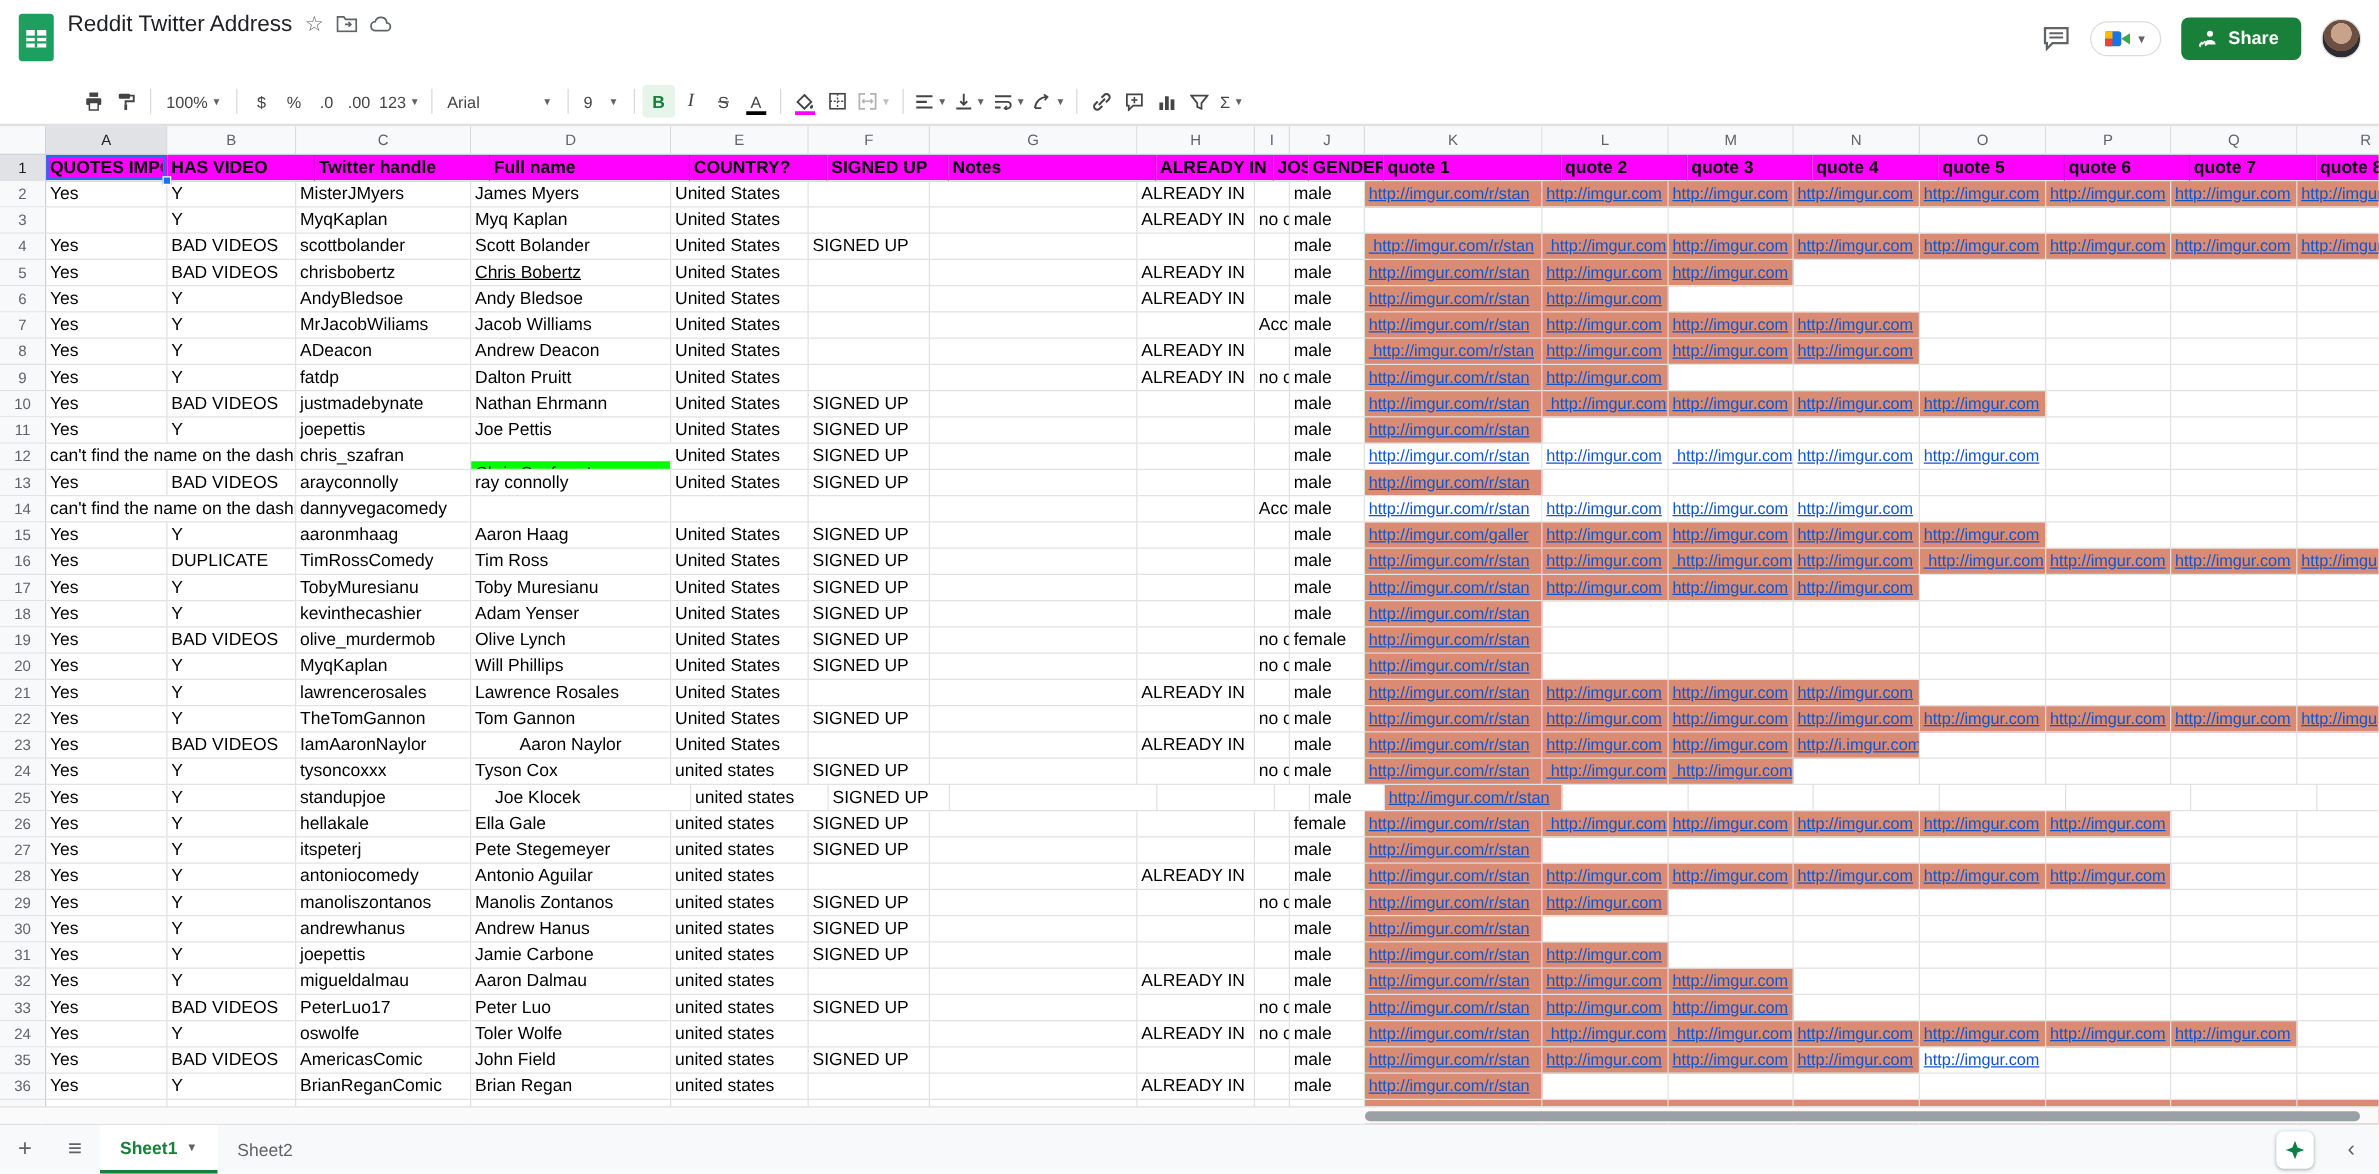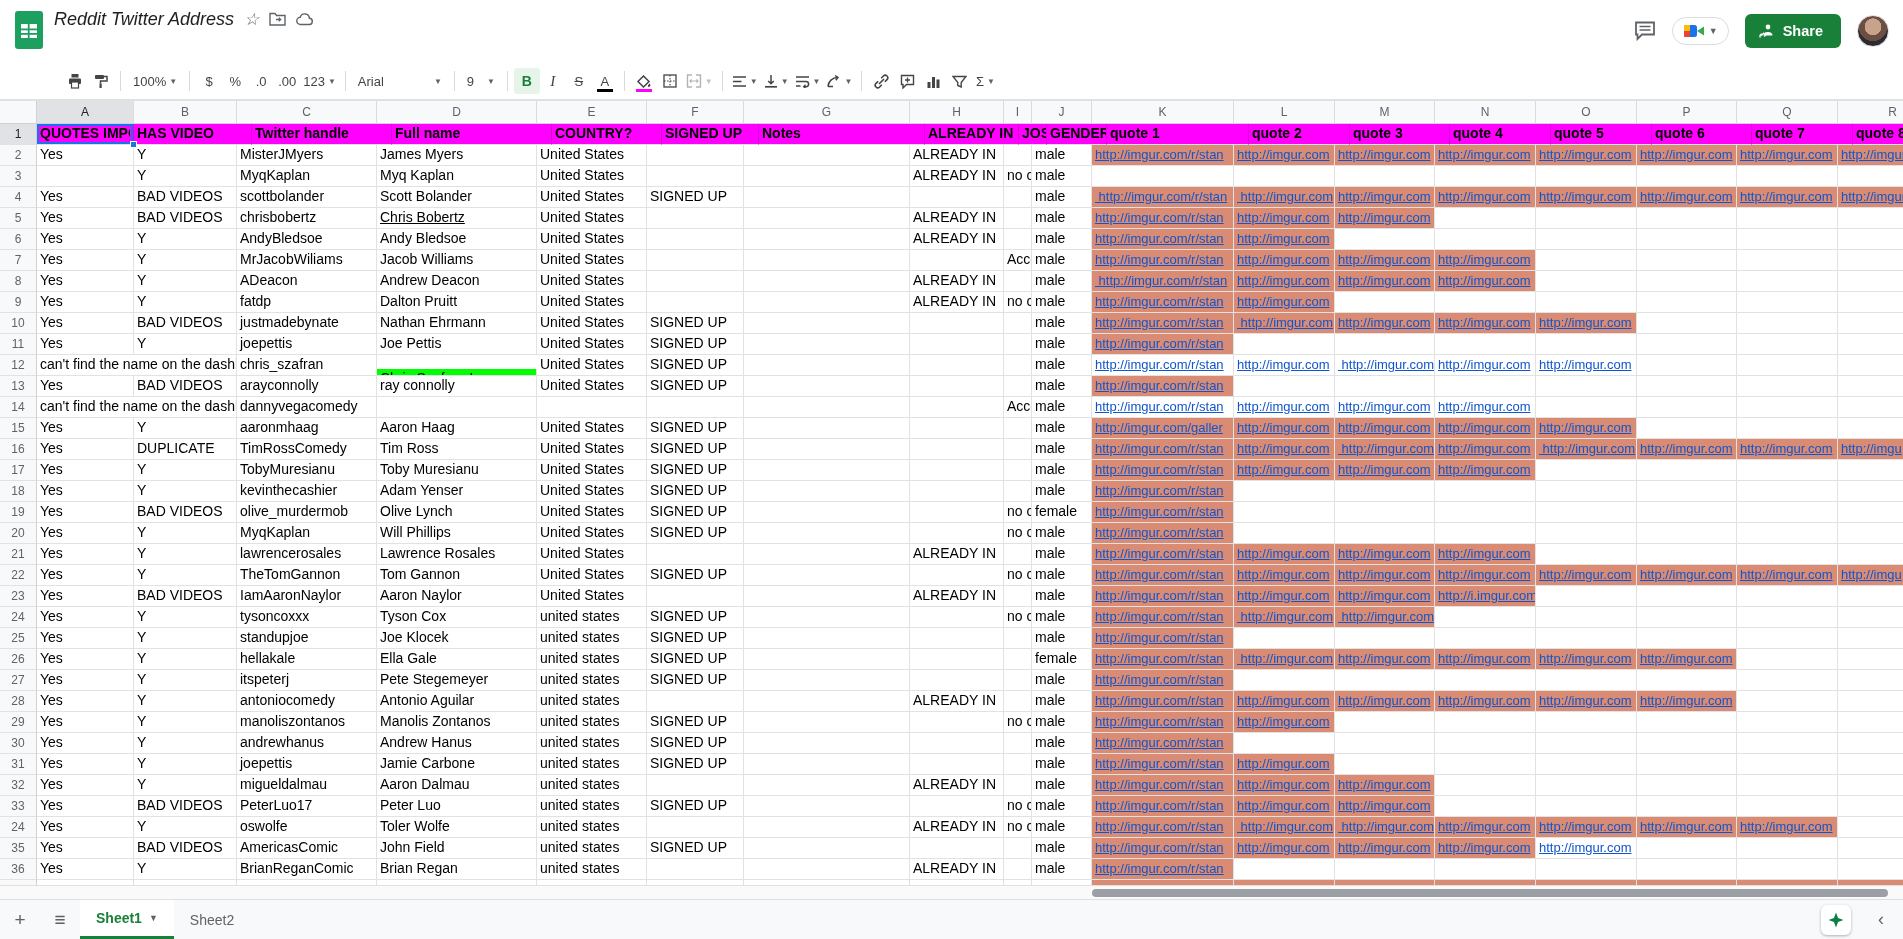--- a/index.html
+++ b/index.html
@@ -3,21 +3,21 @@
 <meta charset="utf-8">
 <style>
   * { margin:0; padding:0; box-sizing:border-box; }
   html,body { width:1903px; height:939px; overflow:hidden; background:#fff;
     font-family:"Liberation Sans", sans-serif; }
   #app { width:1903px; height:939px; display:flex; flex-direction:column; }
 
   
   .topbar { height:64px; display:flex; align-items:flex-start; padding:6px 14px 0 12px; }
   .logo { width:30px; height:40px; margin:4px 10px 0 2px; flex:none; }
-  .title-block { flex:1 1 auto; min-width:0;font-style:italic; }
+  .title-block { flex:1 1 auto; min-width:0; }
   .title-row { display:flex; align-items:center; gap:10px; height:26px; }
   .doc-title { font-size:18px; color:#202124; white-space:nowrap; }
   .title-ico { color:#5f6368; font-size:16px; line-height:1; display:inline-flex; align-items:center; }
   .menu-row { display:flex; align-items:center; height:26px; margin-top:1px; }
   .menu-item { font-size:14.5px; color:#202124; padding:2px 7px; border-radius:4px; cursor:default; }
   .last-edit { font-size:13.5px; color:#5f6368; text-decoration:underline; margin-left:16px; white-space:nowrap; }
   .top-right { display:flex; align-items:center; gap:16px; margin-left:auto; padding-top:8px; }
   .meet-pill { display:flex; align-items:center; gap:4px; border:1px solid #dadce0; border-radius:18px;
     padding:5px 10px; background:#fff; }
   .share-btn { display:flex; align-items:center; gap:8px; background:#188038; color:#fff;
@@ -765,21 +765,21 @@
           <div class="cell qcell" style="width: 101px;">http://imgur.com</div>
           <div class="cell qcell" style="width: 100px;">http://imgur.com</div>
           <div class="cell qcell" style="width: 101px;">http://imgur.com</div>
           <div class="cell qcell" style="width: 110px;">http://imgu</div>
         </div>
         <div class="row">
           <div class="gut">23</div>
           <div class="cell" style="width: 97px;">Yes</div>
           <div class="cell" style="width: 103px;">BAD VIDEOS</div>
           <div class="cell" style="width: 140px;">IamAaronNaylor</div>
-          <div class="cell" style="width: 160px;">Aaron Naylor</div>
+          <div class="cell" style="width: 160px; text-align: center;">Aaron Naylor</div>
           <div class="cell" style="width: 110px;">United States</div>
           <div class="cell" style="width: 97px;"></div>
           <div class="cell" style="width: 166px;"></div>
           <div class="cell" style="width: 94px;">ALREADY IN</div>
           <div class="cell" style="width: 28px;"></div>
           <div class="cell" style="width: 60px;">male</div>
           <div class="cell qcell" style="width: 142px;">http://imgur.com/r/stan</div>
           <div class="cell qcell" style="width: 101px;">http://imgur.com</div>
           <div class="cell qcell" style="width: 100px;">http://imgur.com</div>
           <div class="cell qcell" style="width: 101px;">http://i.imgur.com</div>
@@ -807,21 +807,21 @@
           <div class="cell" style="width: 101px;"></div>
           <div class="cell" style="width: 100px;"></div>
           <div class="cell" style="width: 101px;"></div>
           <div class="cell" style="width: 110px;"></div>
         </div>
         <div class="row">
           <div class="gut">25</div>
           <div class="cell" style="width: 97px;">Yes</div>
           <div class="cell" style="width: 103px;">Y</div>
           <div class="cell" style="width: 140px;">standupjoe</div>
-          <div class="cell" style="width: 160px;">Joe Klocek</div>
+          <div class="cell" style="width: 160px; margin-left: 16px;">Joe Klocek</div>
           <div class="cell" style="width: 110px;">united states</div>
           <div class="cell" style="width: 97px;">SIGNED UP</div>
           <div class="cell" style="width: 166px;"></div>
           <div class="cell" style="width: 94px;"></div>
           <div class="cell" style="width: 28px;"></div>
           <div class="cell" style="width: 60px;">male</div>
           <div class="cell qcell" style="width: 142px;">http://imgur.com/r/stan</div>
           <div class="cell" style="width: 101px;"></div>
           <div class="cell" style="width: 100px;"></div>
           <div class="cell" style="width: 101px;"></div>

